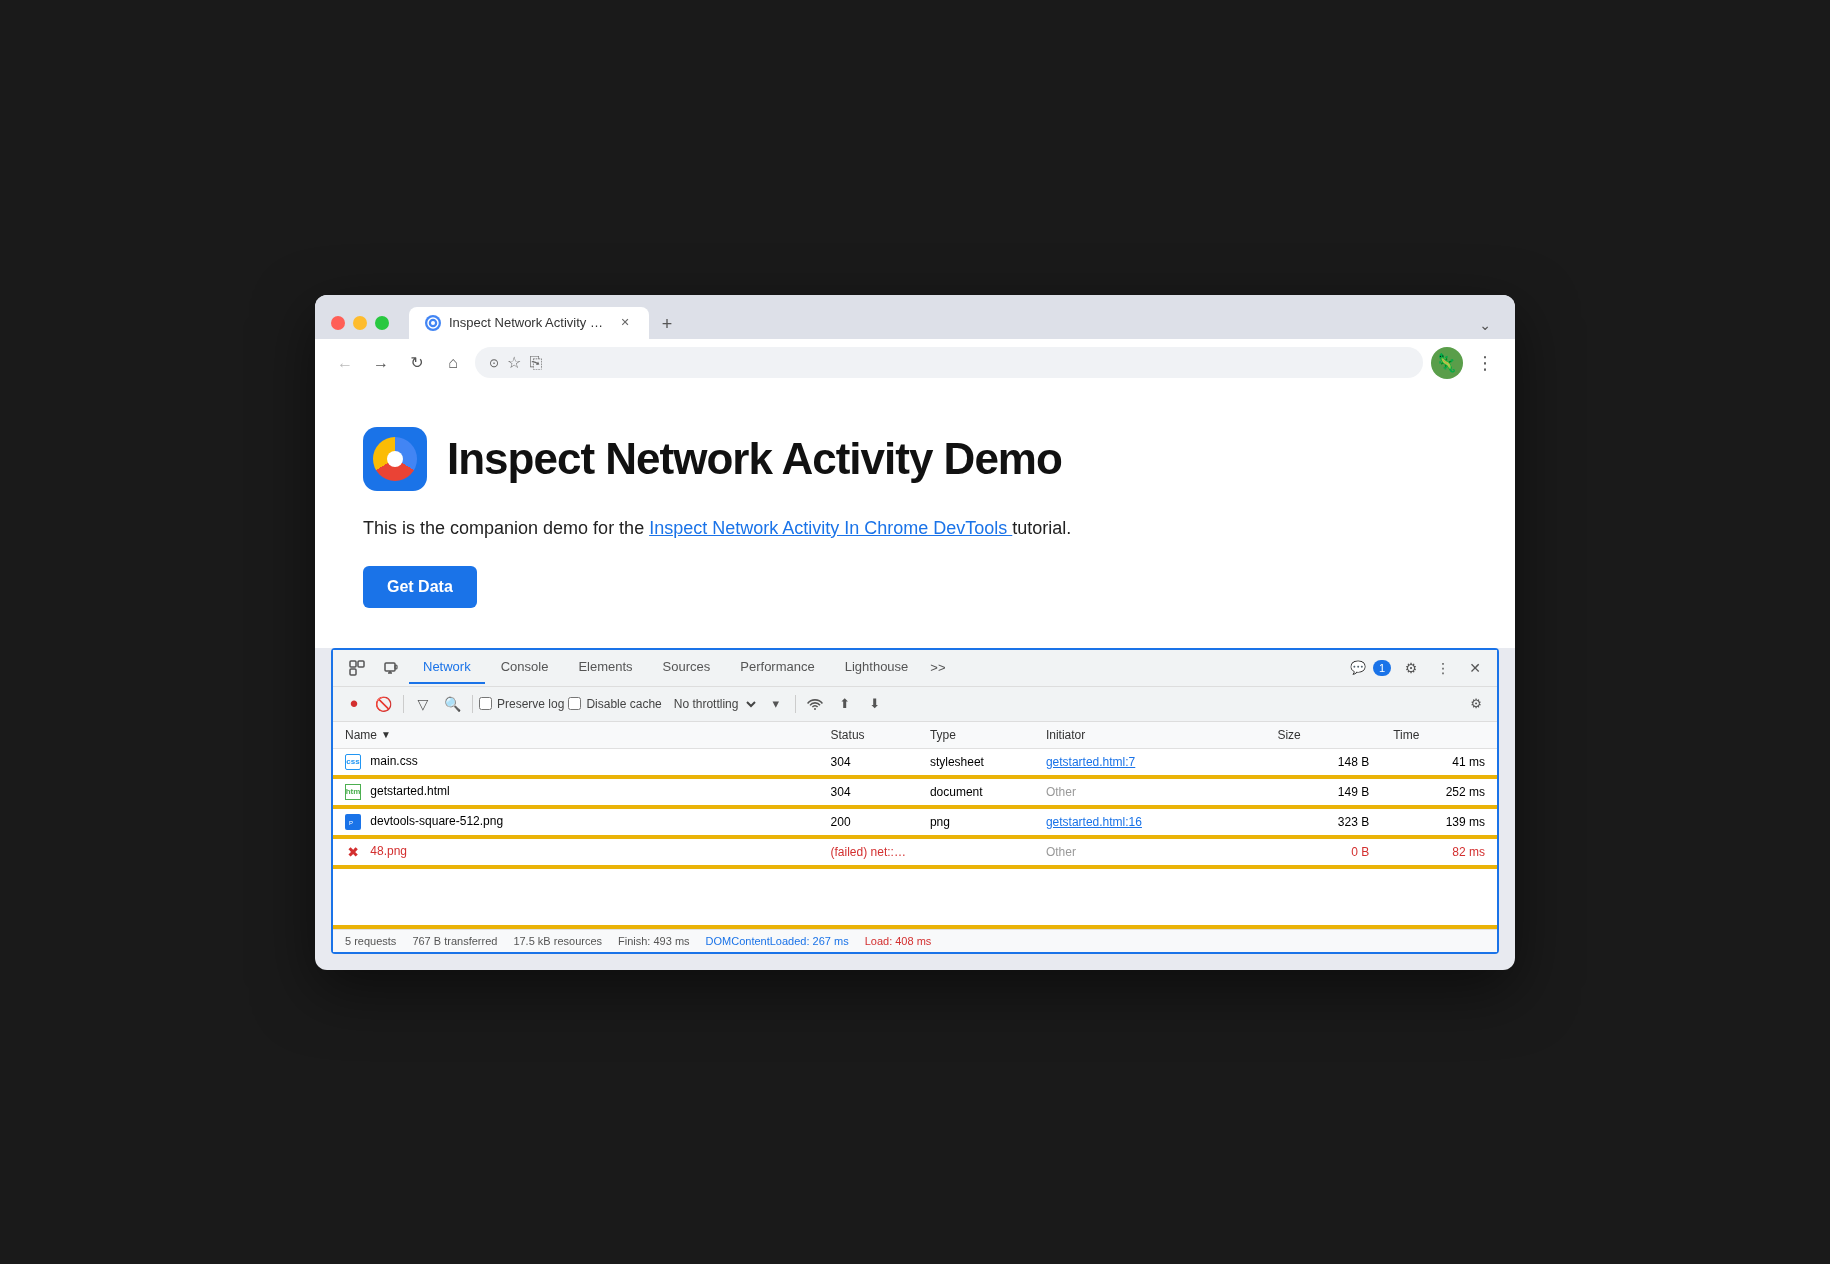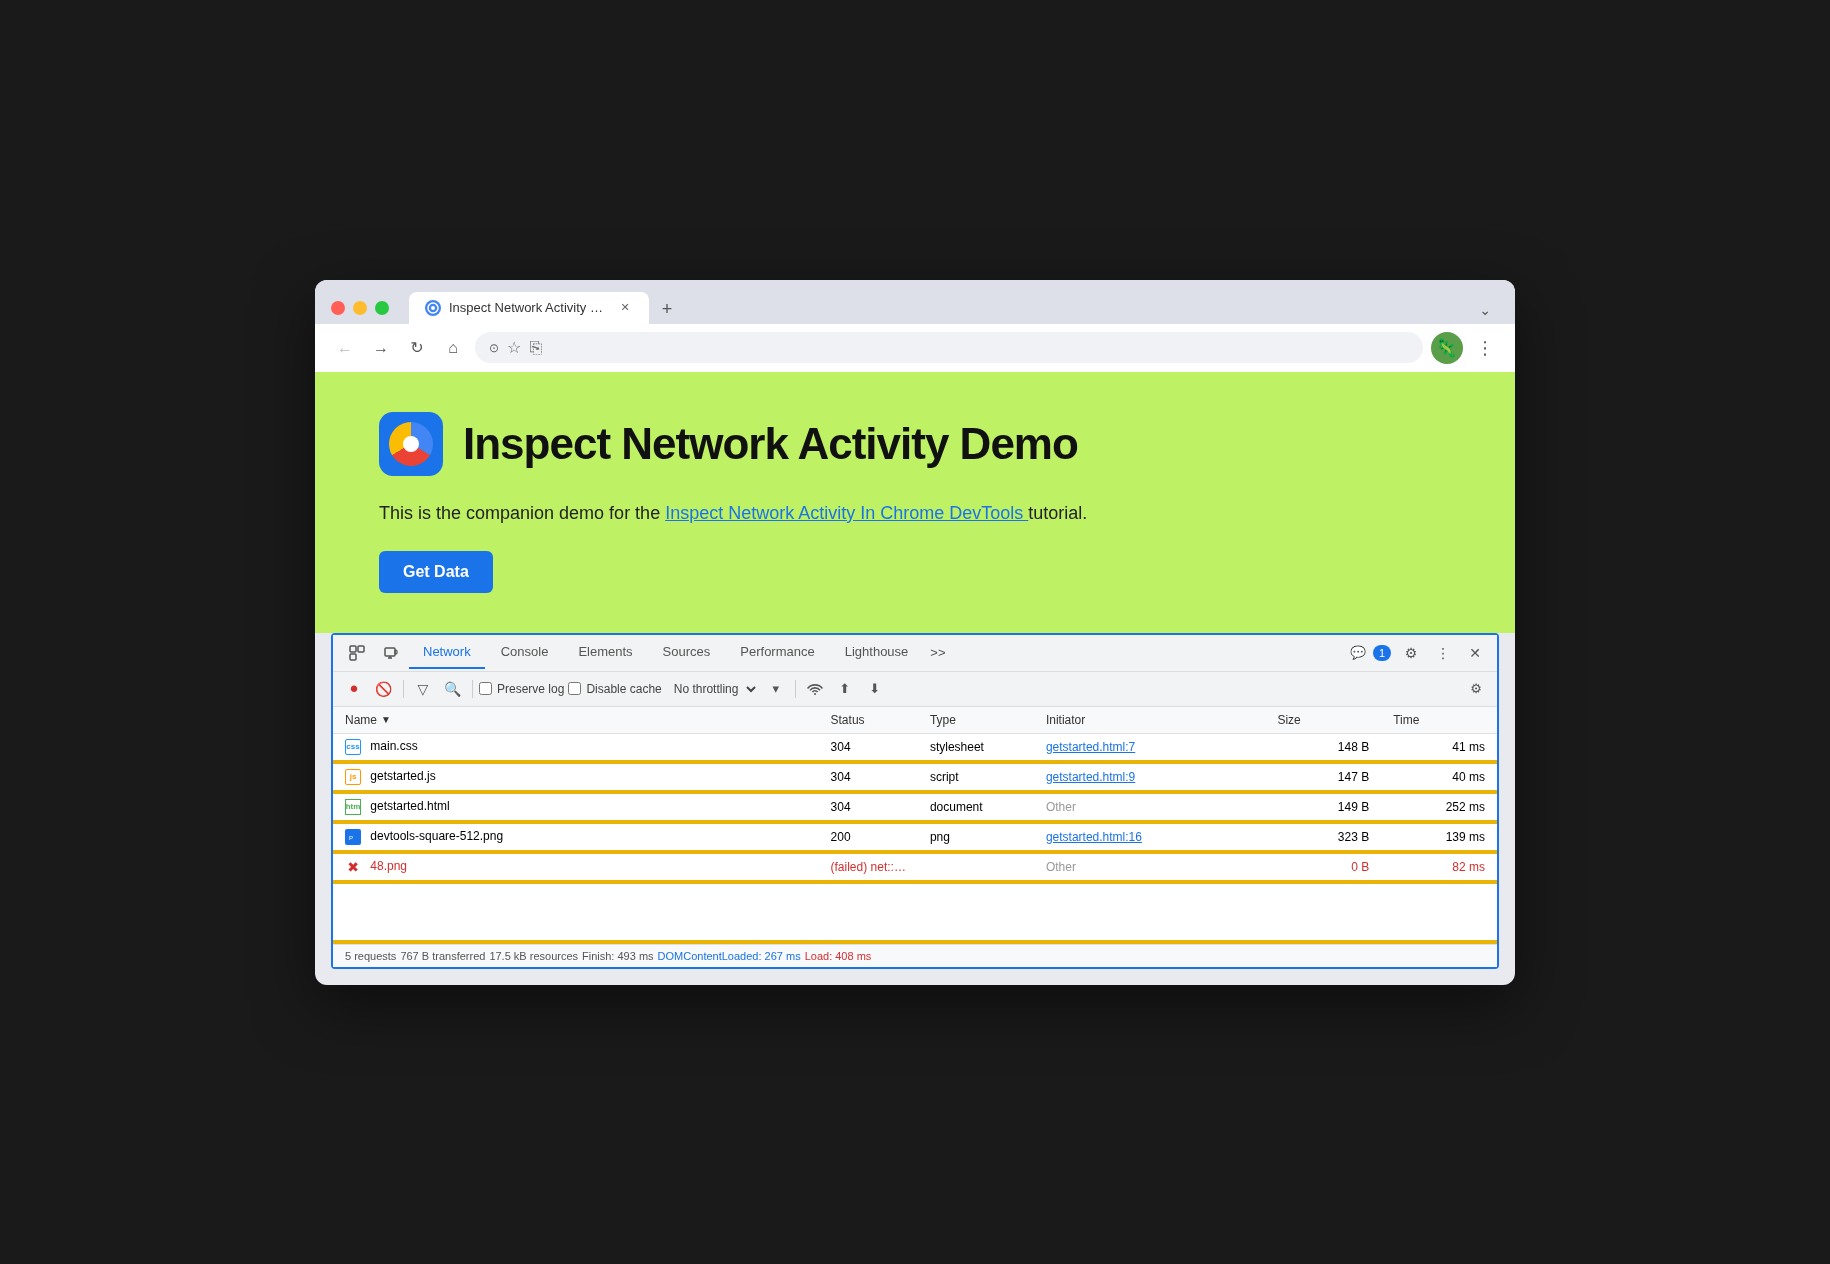--- a/index.html
+++ b/index.html
@@ -175,22 +175,22 @@
       background: transparent;
       cursor: pointer;
       font-size: 18px;
       color: #555;
       display: flex;
       align-items: center;
       justify-content: center;
     }
     
     .page-content {
-      background: #bef264;
-      padding: 40px 60px 30px 64px;
+      background: #ffffff;
+      padding: 40px 60px 30px 48px;
       min-height: 200px;
     }
     .page-header {
       display: flex;
       align-items: center;
       gap: 20px;
       margin-bottom: 24px;
     }
     .chrome-logo {
       width: 64px;
@@ -418,21 +418,21 @@
     .error-text { color: #d32f2f; }
     .size-right { text-align: right; }
     .time-right { text-align: right; }
     .status-footer {
       background: #f8f9fa;
       border-top: 1px solid #e0e0e0;
       padding: 5px 12px;
       font-size: 11px;
       color: #555;
       display: flex;
-      gap: 4px;
+      gap: 16px;
       align-items: center;
     }
     .footer-blue { color: #1a73e8; }
     .footer-red { color: #d32f2f; }
     .th-sort {
       display: inline-flex;
       align-items: center;
       gap: 4px;
     }
     .sort-arrow { font-size: 10px; }
@@ -592,33 +592,20 @@
           </td>
           <td class="status-col">304</td>
           <td class="type-col">stylesheet</td>
           <td class="initiator-col">
             <span class="initiator-link">getstarted.html:7</span>
           </td>
           <td class="size-col size-right">148 B</td>
           <td class="time-col time-right">41 ms</td>
         </tr>
 
-        <tr>
-          <td class="name-col">
-            <span class="file-icon file-js">js</span>
-            <span>getstarted.js</span>
-          </td>
-          <td class="status-col">304</td>
-          <td class="type-col">script</td>
-          <td class="initiator-col">
-            <span class="initiator-link">getstarted.html:9</span>
-          </td>
-          <td class="size-col size-right">147 B</td>
-          <td class="time-col time-right">40 ms</td>
-        </tr>
 
         <tr>
           <td class="name-col">
             <span class="file-icon file-html">htm</span>
             <span>getstarted.html</span>
           </td>
           <td class="status-col">304</td>
           <td class="type-col">document</td>
           <td class="initiator-col">
             <span class="initiator-other">Other</span>

